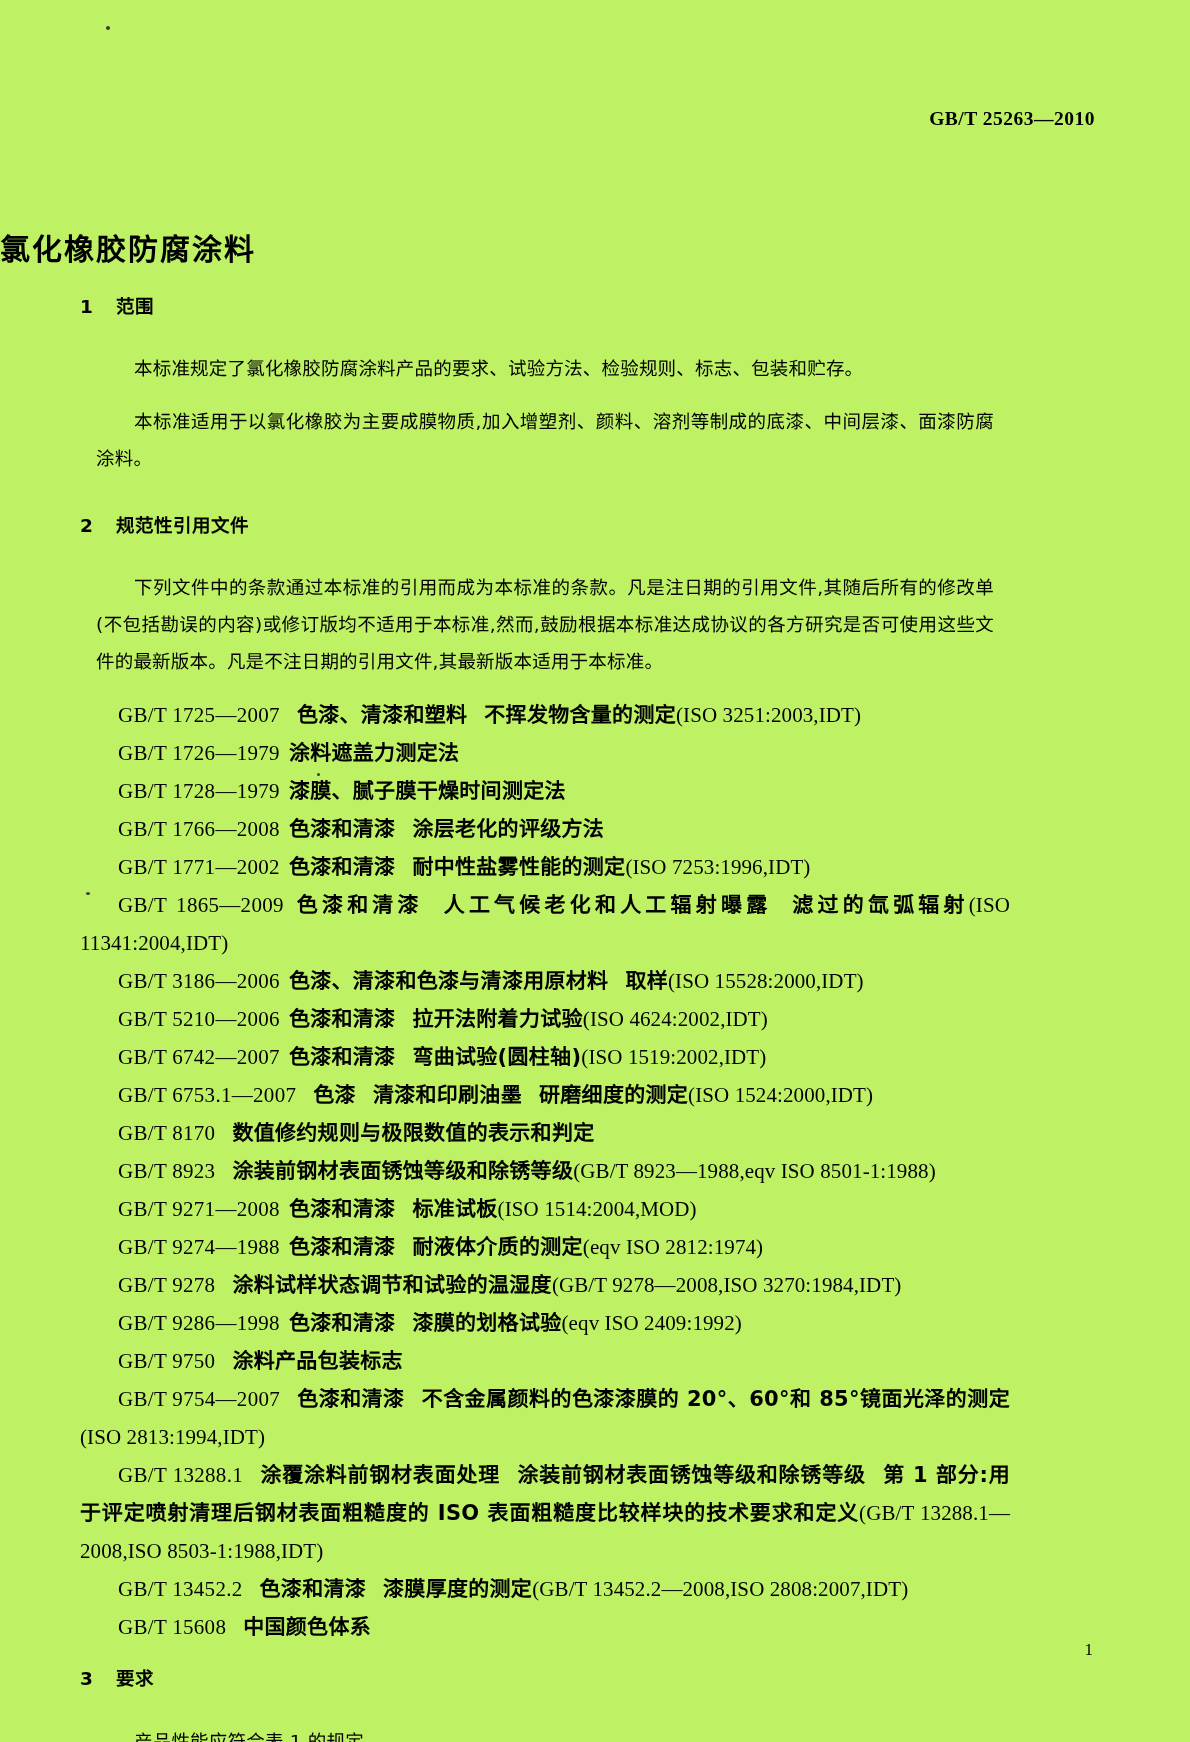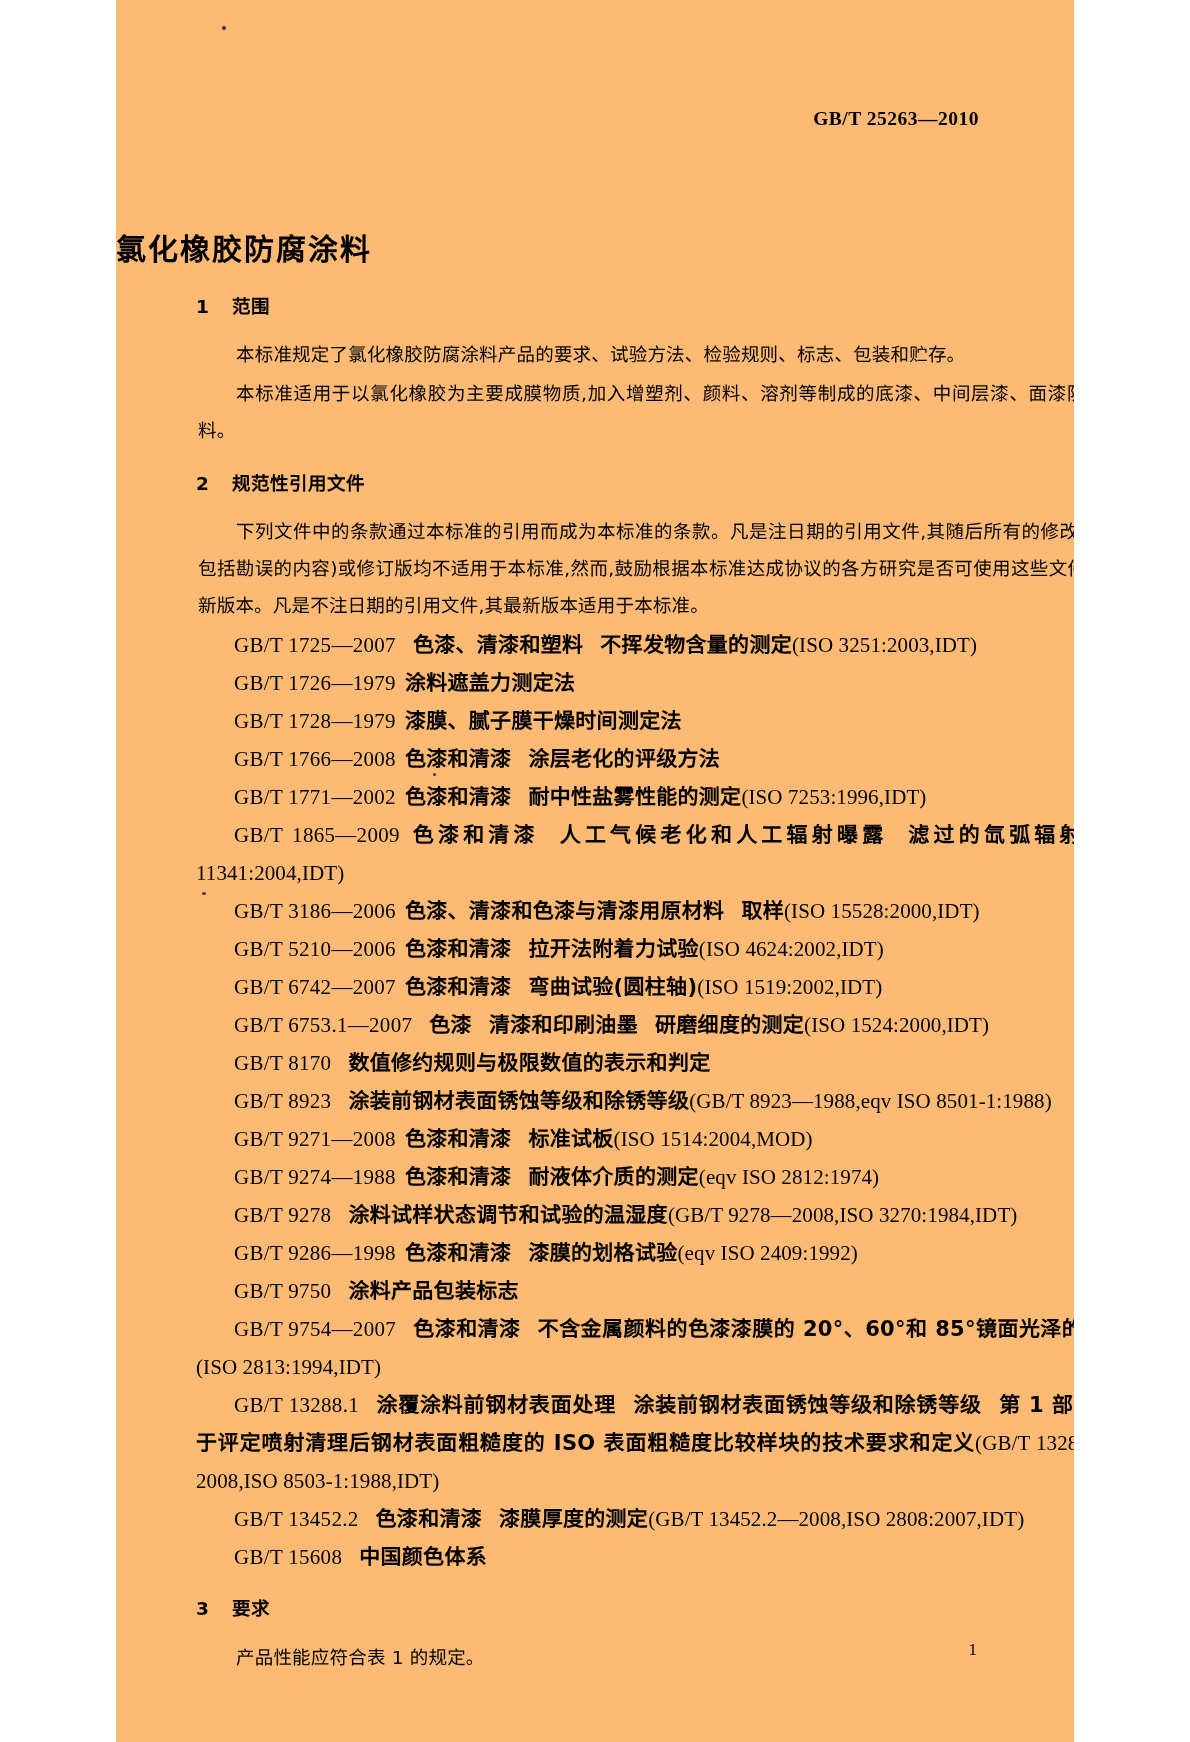--- a/index.html
+++ b/index.html
@@ -7,24 +7,24 @@
     margin: 0;
     padding: 0;
     background: #ffffff;
   }
   body {
     font-family: "Liberation Serif", "DejaVu Serif", serif;
     color: #000000;
   }
   .page {
     position: relative;
-    width: 958px;
+    width: 1190px;
     height: 1742px;
     margin: 0 auto;
-    background: #fdba74;
+    background: #bef264;
     overflow: hidden;
     box-sizing: border-box;
   }
 
   
   .speck {
     position: absolute;
     background: #3a3a3a;
     border-radius: 50%;
   }
@@ -75,21 +75,21 @@
   }
   h2.section-heading .sec-num {
     display: inline-block;
     width: 36px;
   }
 
   .gap-after-heading { height: 16px; }
   .gap-before-heading { height: 22px; }
 
   p.body-para {
-    margin: 2px;
+    margin: 16px;
     padding: 0;
     font-family: "DejaVu Sans", "Liberation Sans", sans-serif;
     font-size: 18.5px;
     line-height: 37px;
     text-indent: 38px;
     letter-spacing: 0.2px;
     text-align: justify;
   }
 
   

